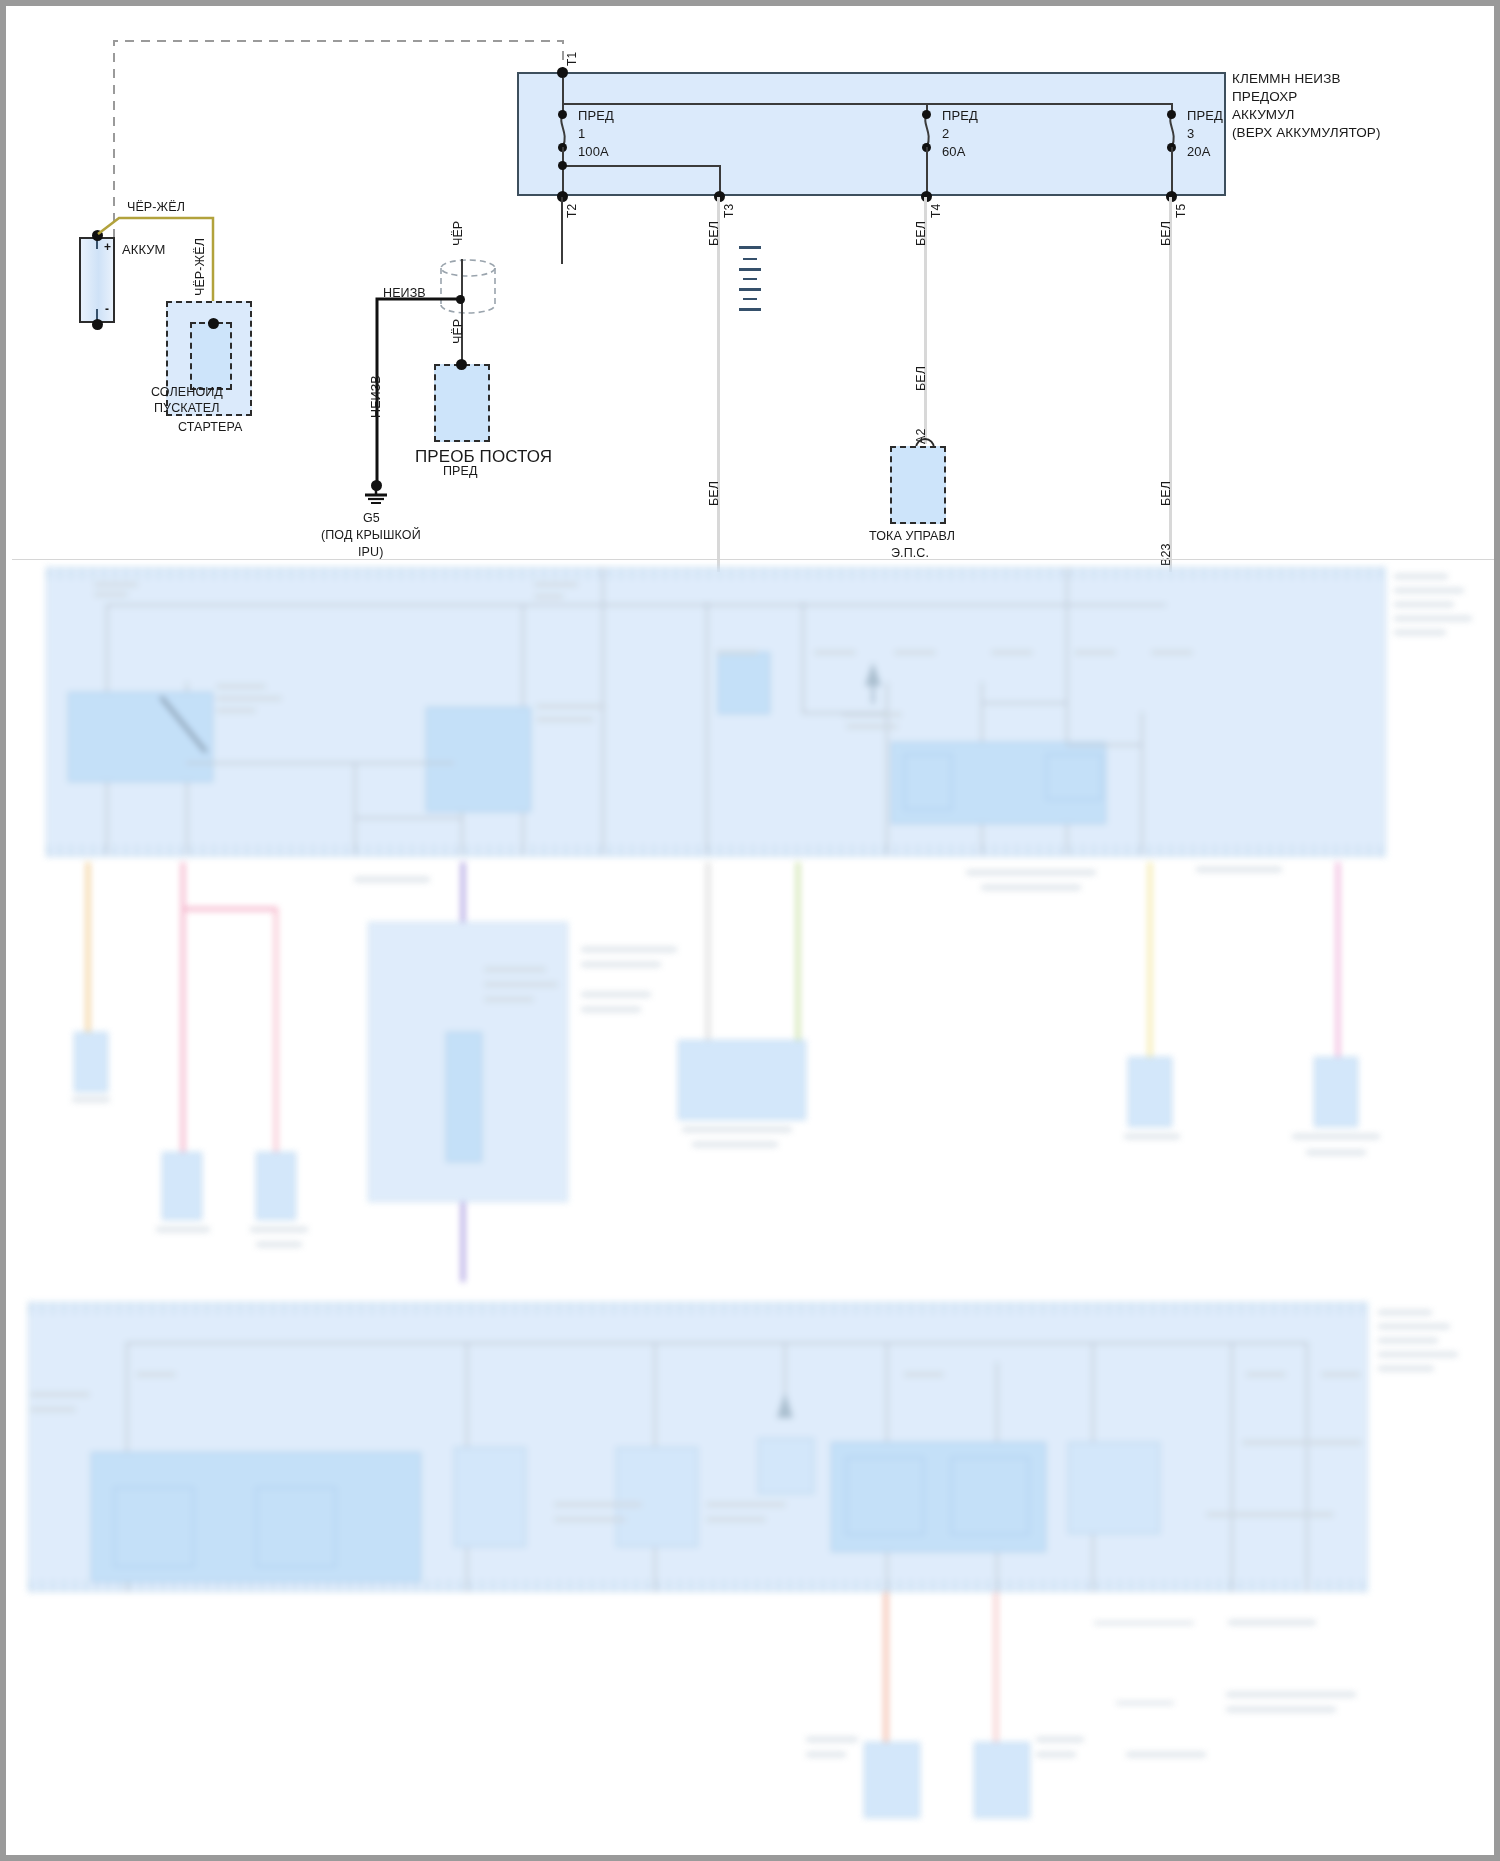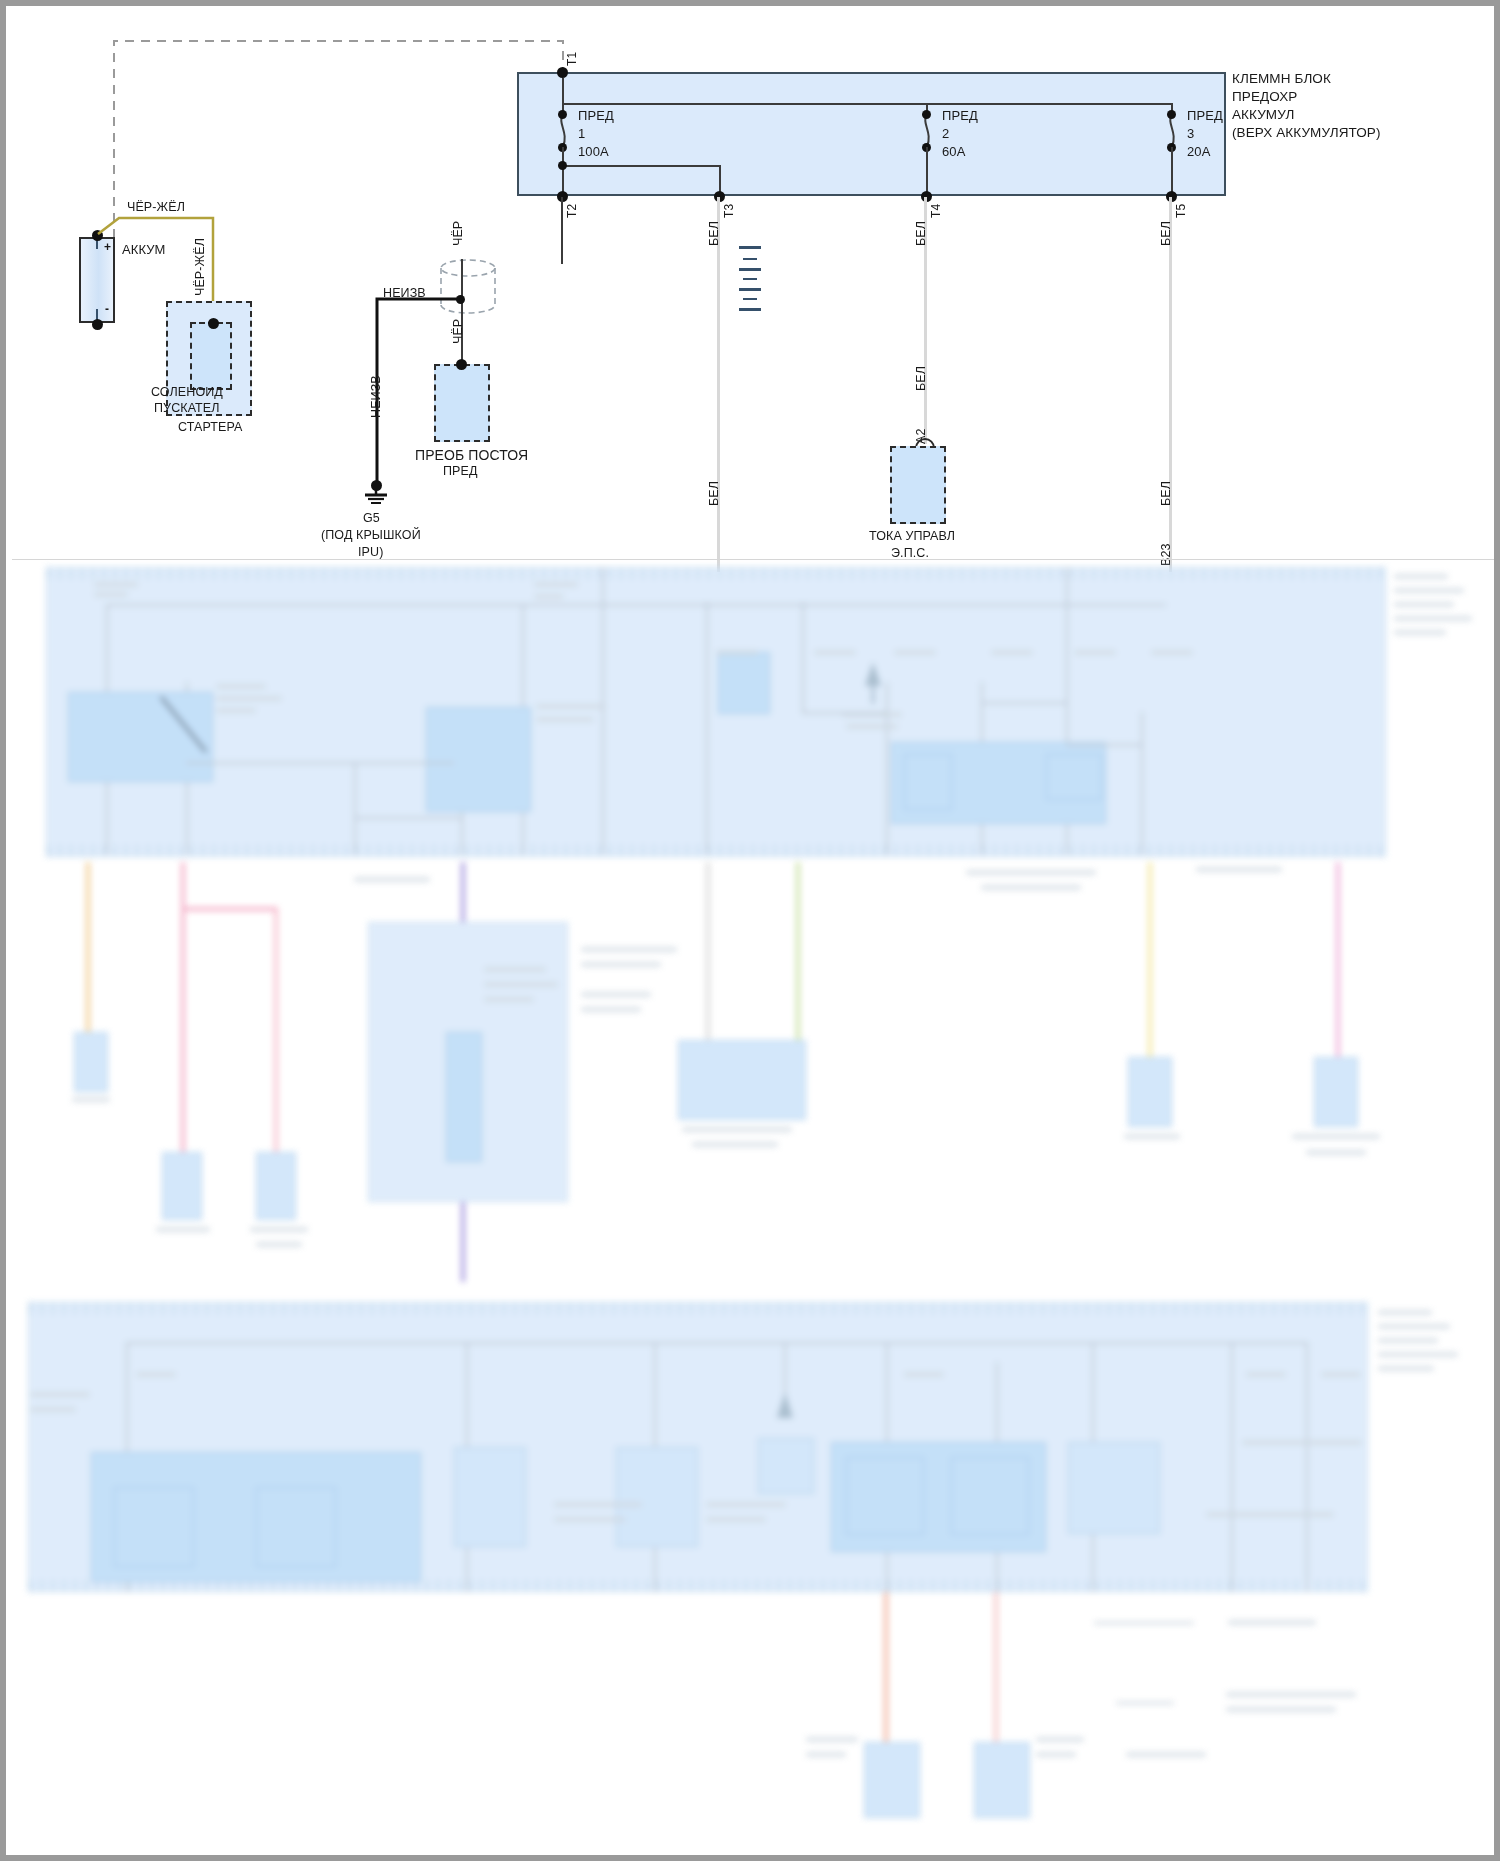--- a/index.html
+++ b/index.html
@@ -184,21 +184,21 @@
   <div class="txt" style="left:572px;top:137px;text-align:center;">100A</div>
 
   <div class="txt" style="left:936px;top:101px;">ПРЕД</div>
   <div class="txt" style="left:936px;top:119px;">2</div>
   <div class="txt" style="left:936px;top:137px;">60A</div>
 
   <div class="txt" style="left:1181px;top:101px;">ПРЕД</div>
   <div class="txt" style="left:1181px;top:119px;">3</div>
   <div class="txt" style="left:1181px;top:137px;">20A</div>
 
-  <div class="txt" style="left:1226px;top:64px;font-size:13.5px;">КЛЕММН БЛОК</div>
+  <div class="txt" style="left:1226px;top:64px;font-size:13.5px;">КЛЕММН НЕИЗВ</div>
   <div class="txt" style="left:1226px;top:82px;font-size:13.5px;text-align:center;">ПРЕДОХР</div>
   <div class="txt" style="left:1226px;top:100px;font-size:13.5px;">АККУМУЛ</div>
   <div class="txt" style="left:1226px;top:118px;font-size:13.5px;">(ВЕРХ АККУМУЛЯТОР)</div>
 
   <div class="dot" style="left:551px;top:61px;"></div>
   <div class="dot" style="left:551px;top:185px;"></div>
   <div class="dot" style="left:708px;top:185px;"></div>
   <div class="dot" style="left:915px;top:185px;"></div>
   <div class="dot" style="left:1160px;top:185px;"></div>
 
@@ -264,21 +264,21 @@
     <line x1="3" y1="5" x2="25" y2="5" stroke="#111" stroke-width="3"></line>
     <line x1="6" y1="9" x2="22" y2="9" stroke="#111" stroke-width="2.2"></line>
     <line x1="9" y1="13" x2="19" y2="13" stroke="#111" stroke-width="2"></line>
   </svg>
   <div class="txt" style="left:357px;top:504px;font-size:12.5px;">G5</div>
   <div class="txt" style="left:315px;top:521px;font-size:12.5px;">(ПОД КРЫШКОЙ</div>
   <div class="txt" style="left:352px;top:538px;font-size:12.5px;">IPU)</div>
 
   <div class="dashedfill" style="left:428px;top:358px;width:56px;height:78px;"></div>
   <div class="dot" style="left:450px;top:353px;"></div>
-  <div class="txt" style="left:409px;top:440px;font-size:14px;">ПРЕОБ ПОСТОЯ</div>
+  <div class="txt" style="left:409px;top:440px;font-size:17px;">ПРЕОБ ПОСТОЯ</div>
   <div class="txt" style="left:437px;top:457px;font-size:12.5px;">ПРЕД</div>
 
   <div class="wire v wire-wht" style="left:711px;top:191px;height:375px;"></div>
   <div class="txt vert" style="left:700px;top:240px;font-size:12.5px;">БЕЛ</div>
   <div class="txt vert" style="left:700px;top:500px;font-size:12.5px;">БЕЛ</div>
 
   <div class="wire v wire-wht" style="left:918px;top:191px;height:247px;"></div>
   <div class="txt vert" style="left:907px;top:240px;font-size:12.5px;">БЕЛ</div>
   <div class="txt vert" style="left:907px;top:385px;font-size:12.5px;">БЕЛ</div>
   <div class="txt vert" style="left:907px;top:438px;font-size:12.5px;">A2</div>

